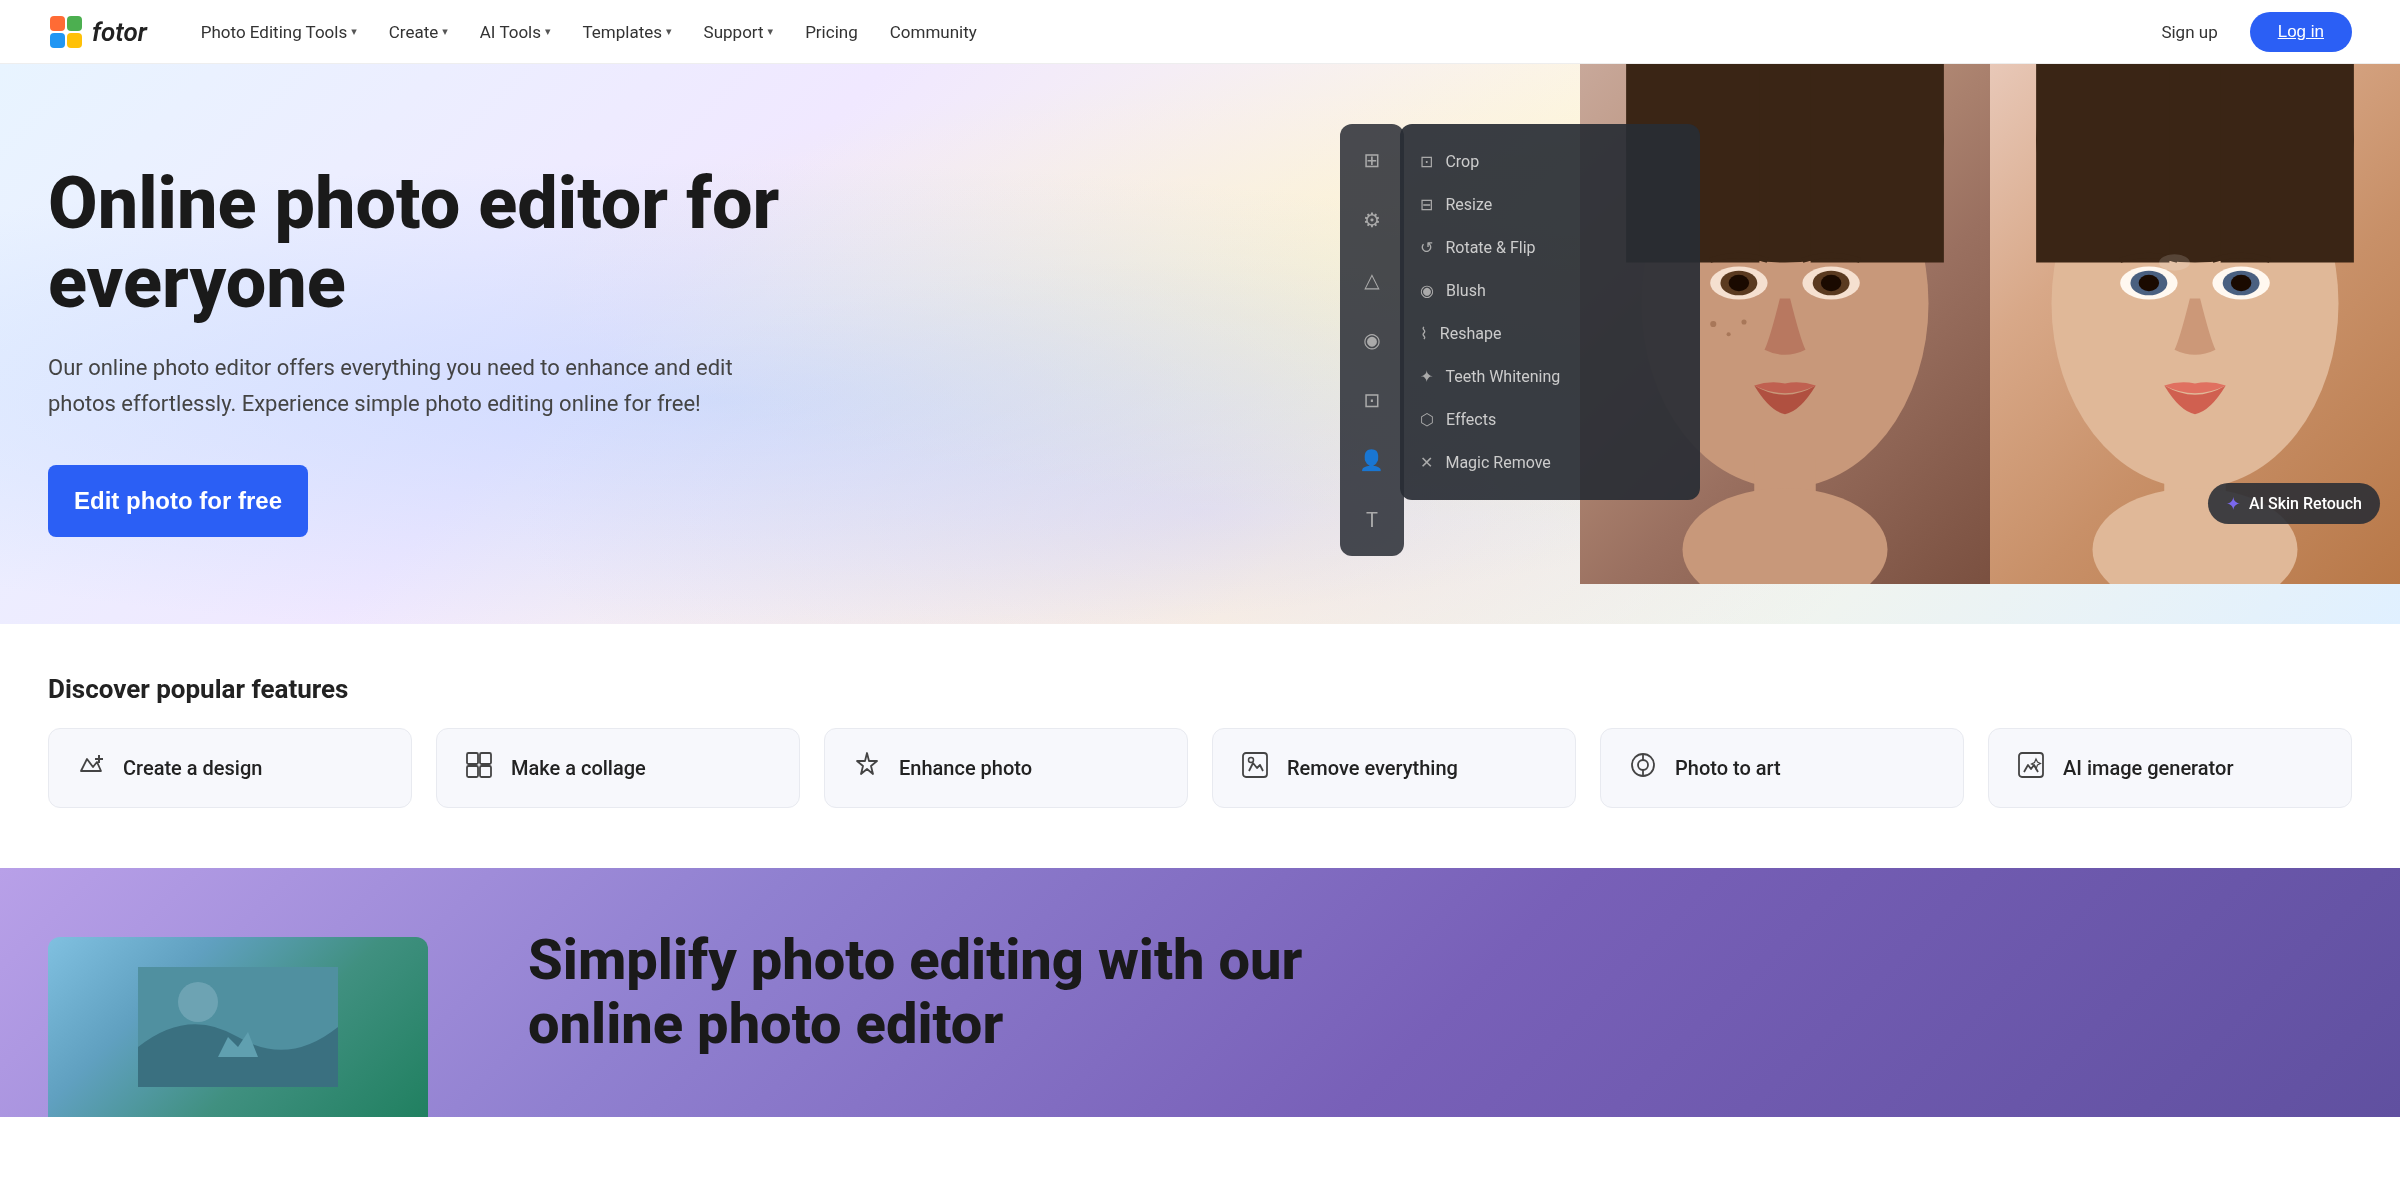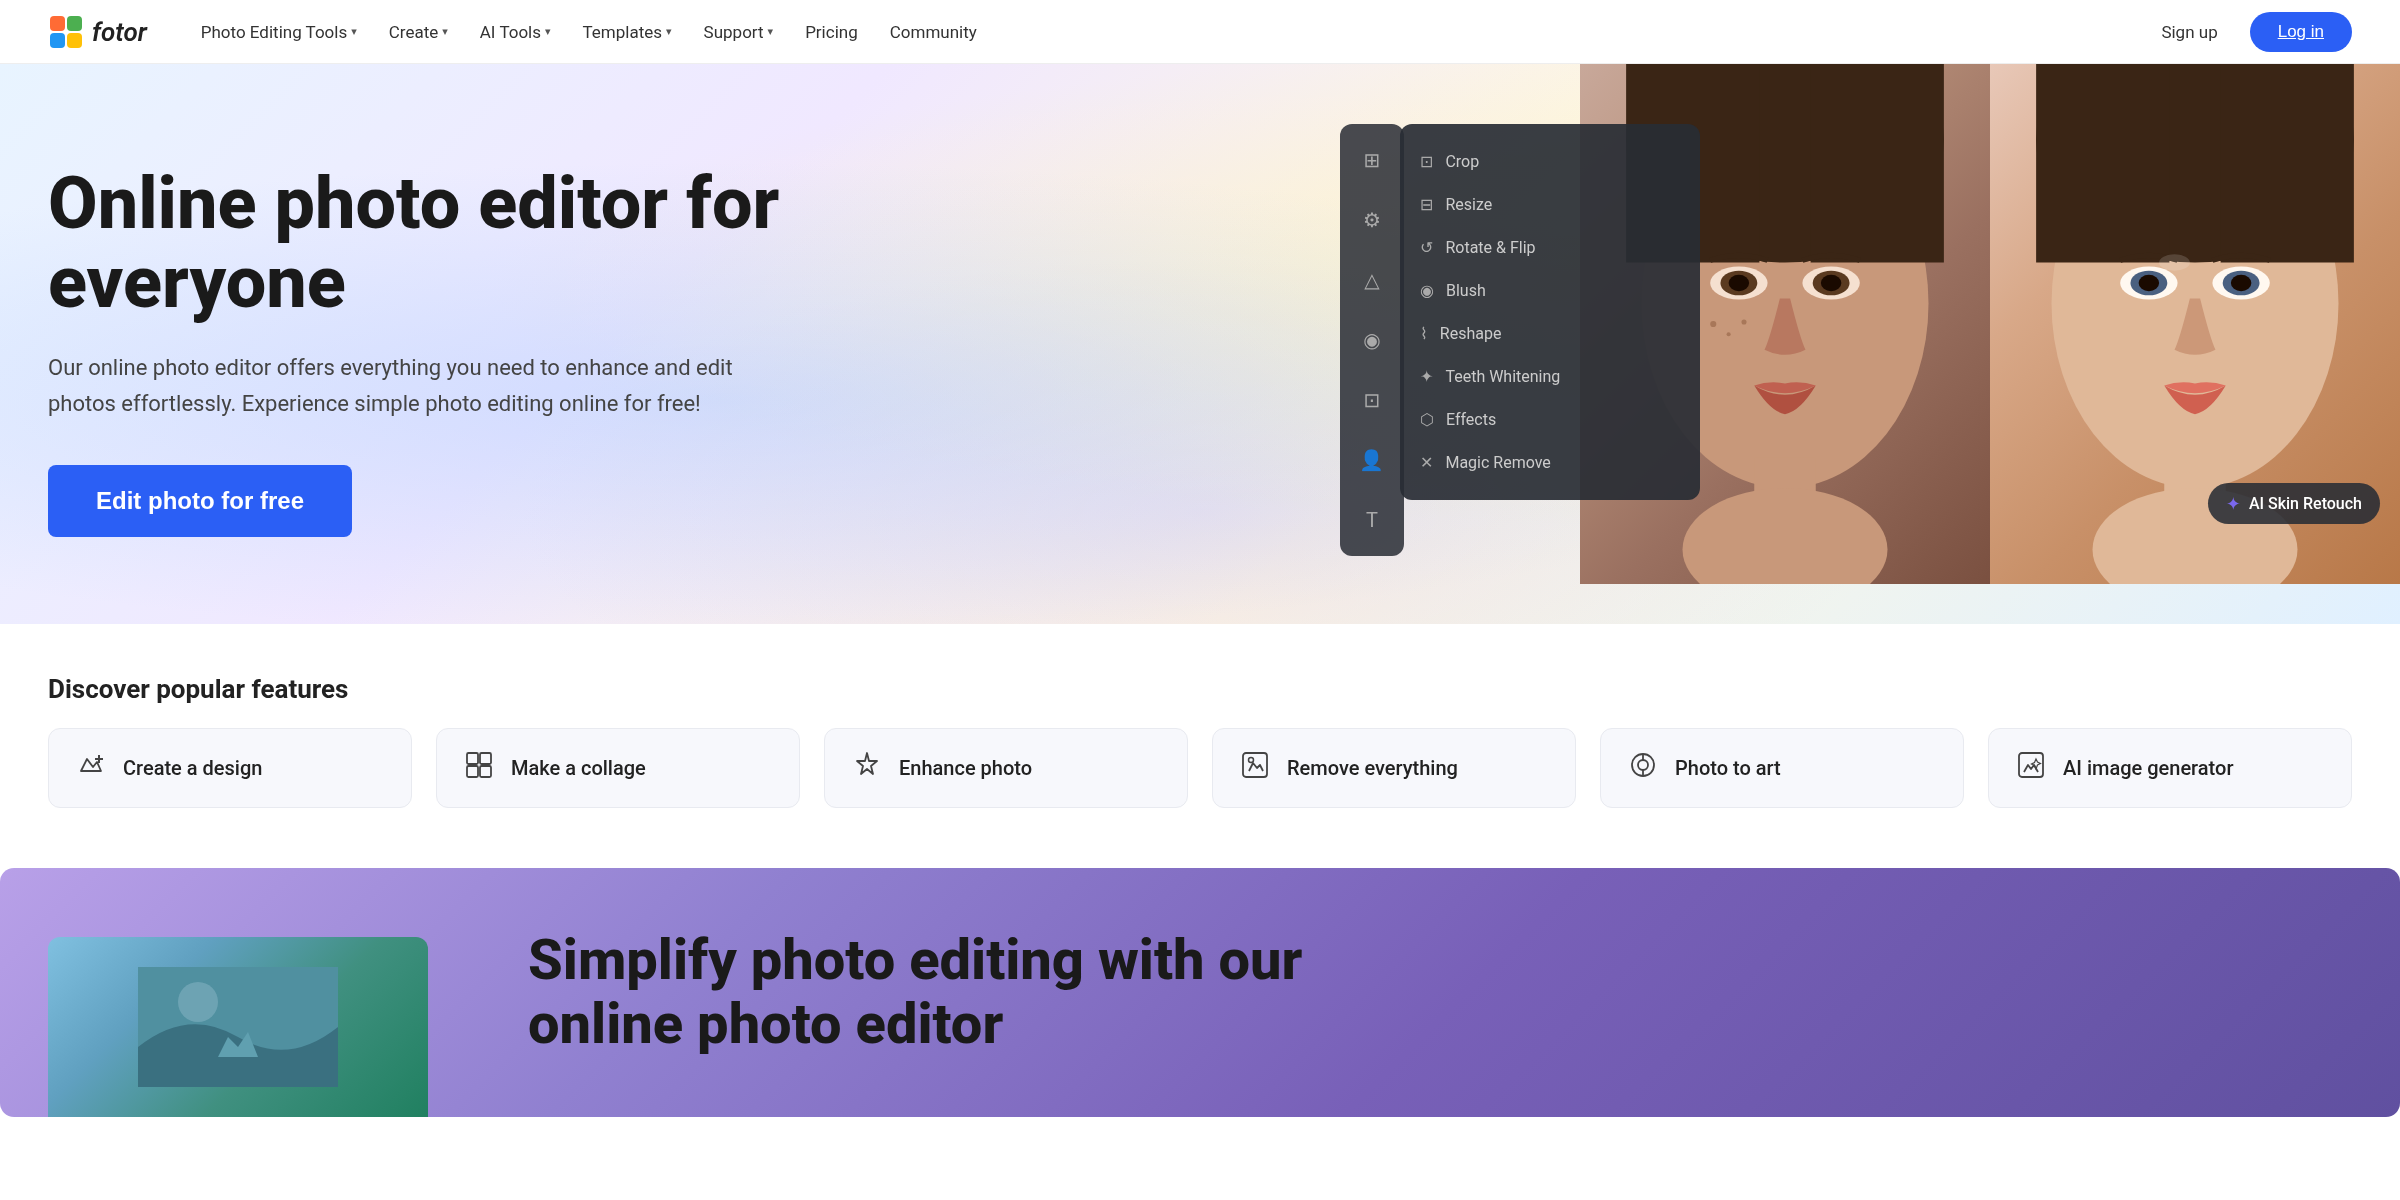--- a/index.html
+++ b/index.html
@@ -112,21 +112,21 @@
       color: #444;
       line-height: 1.6;
       margin-bottom: 44px;
       max-width: 700px;
     }
     .btn-edit-free {
       background: #2b5ff5;
       color: #fff;
       border: none;
       border-radius: 8px;
-      padding: 22px 48px;
+      padding: 22px 26px;
       font-size: 24px;
       font-weight: 600;
       cursor: pointer;
     }
 
     
     .hero-image-area {
       position: absolute;
       right: 0;
       top: 0;
@@ -281,21 +281,20 @@
 
     
     .bottom-section {
       background: linear-gradient(135deg, #b8a0e8 0%, #9080d0 30%, #7860b8 60%, #6050a0 100%);
       min-height: 220px;
       padding: 60px 48px;
       display: flex;
       justify-content: space-between;
       position: relative;
       overflow: hidden;
-      border-radius: 14px;
     }
     .bottom-content {
       position: relative;
       z-index: 2;
     }
     .bottom-title {
       font-size: 56px;
       font-weight: 800;
       color: #1a1a1a;
       line-height: 1.15;

